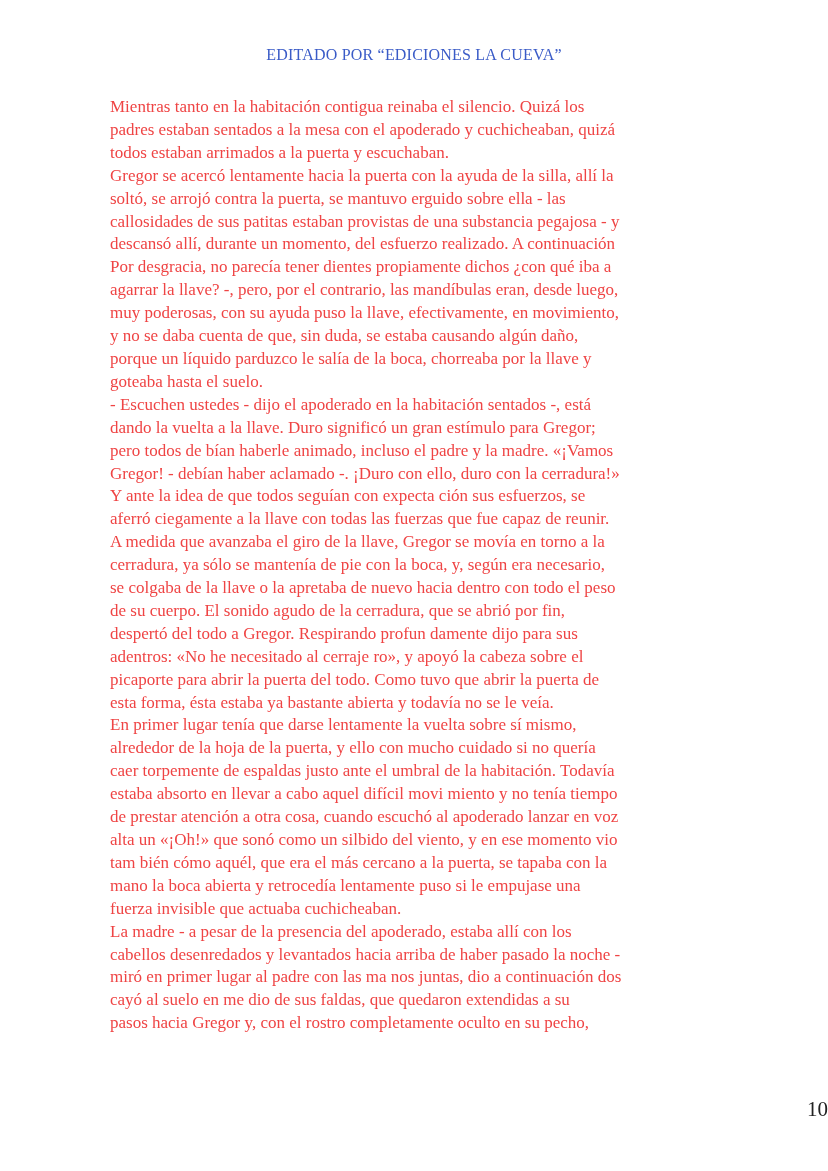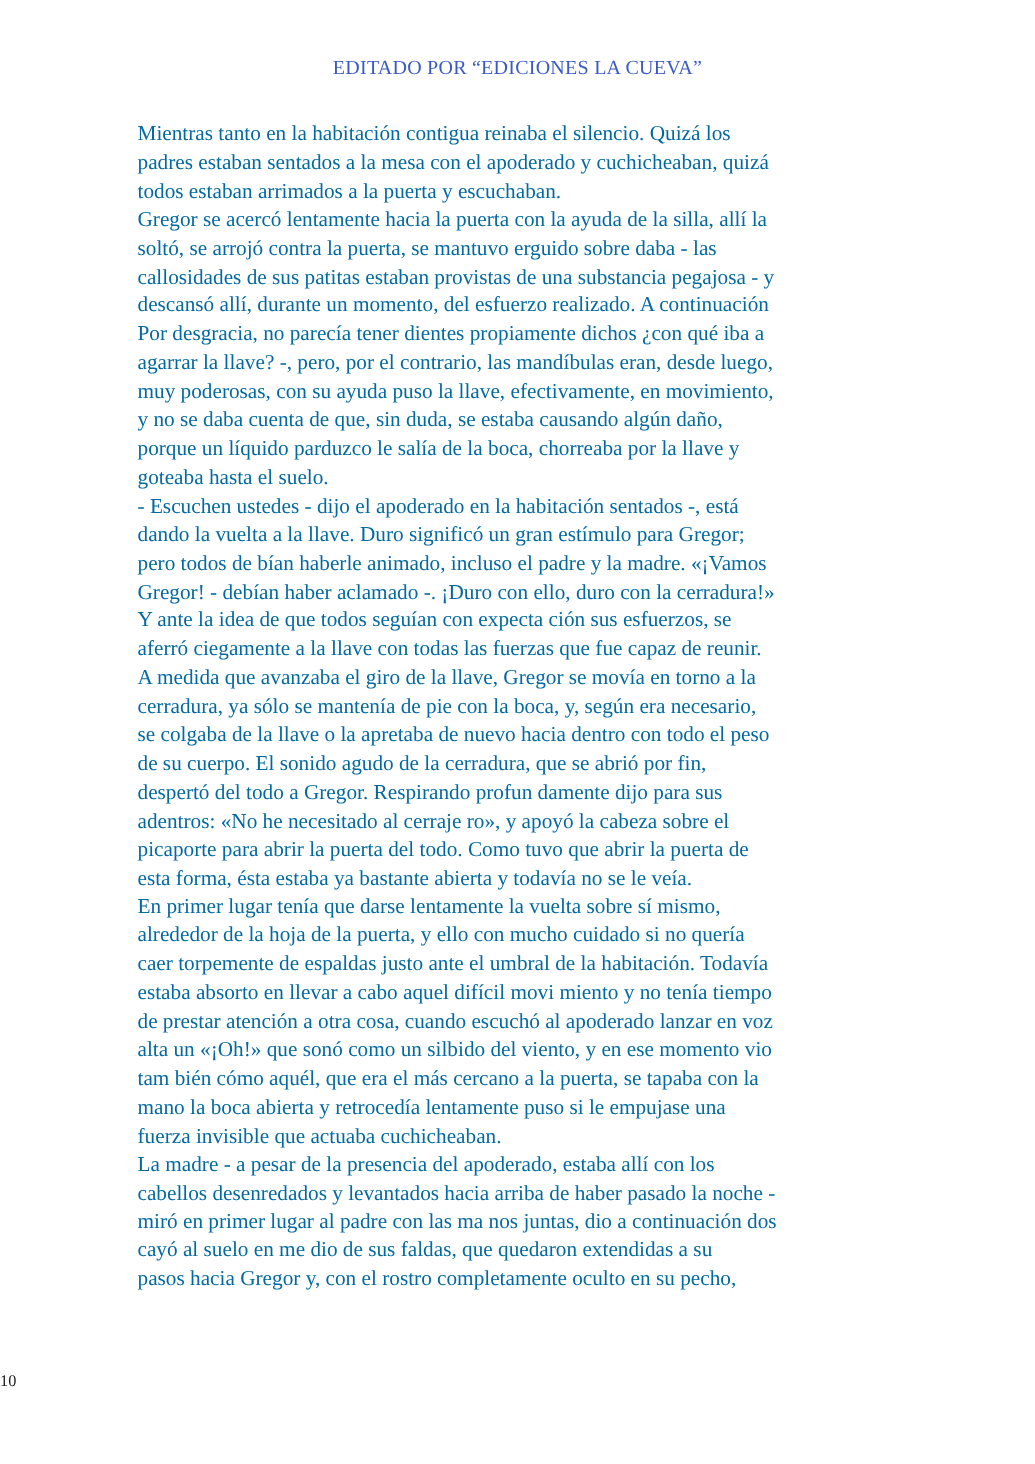--- a/index.html
+++ b/index.html
@@ -29,44 +29,44 @@
   .body-text {
     position: absolute;
     top: 96px;
     left: 110px;
     width: 650px;
   }
   .body-text .line {
     font-size: 17px;
     line-height: 22.9px;
     white-space: nowrap;
-    color: #0369a1;
+    color: #ef4444;
   }
   .pagenum {
     position: absolute;
     top: 1097px;
     left: 0;
     width: 100%;
-    text-align: left;
-    font-size: 13px;
+    text-align: right;
+    font-size: 21px;
     color: #222222;
   }
 </style>
 </head>
 <body>
 
 <div class="page">
   <div class="header">EDITADO POR “EDICIONES LA CUEVA”</div>
 
   <div class="body-text">
       <div class="line">Mientras tanto en la habitación contigua reinaba el silencio. Quizá los</div>
       <div class="line">padres estaban sentados a la mesa con el apoderado y cuchicheaban, quizá</div>
       <div class="line">todos estaban arrimados a la puerta y escuchaban.</div>
       <div class="line">Gregor se acercó lentamente hacia la puerta con la ayuda de la silla, allí la</div>
-      <div class="line">soltó, se arrojó contra la puerta, se mantuvo erguido sobre daba - las</div>
+      <div class="line">soltó, se arrojó contra la puerta, se mantuvo erguido sobre ella - las</div>
       <div class="line">callosidades de sus patitas estaban provistas de una substancia pegajosa - y</div>
       <div class="line">descansó allí, durante un momento, del esfuerzo realizado. A continuación</div>
       <div class="line">Por desgracia, no parecía tener dientes propiamente dichos ¿con qué iba a</div>
       <div class="line">agarrar la llave? -, pero, por el contrario, las mandíbulas eran, desde luego,</div>
       <div class="line">muy poderosas, con su ayuda puso la llave, efectivamente, en movimiento,</div>
       <div class="line">y no se daba cuenta de que, sin duda, se estaba causando algún daño,</div>
       <div class="line">porque un líquido parduzco le salía de la boca, chorreaba por la llave y</div>
       <div class="line">goteaba hasta el suelo.</div>
       <div class="line">- Escuchen ustedes - dijo el apoderado en la habitación sentados -, está</div>
       <div class="line">dando la vuelta a la llave. Duro significó un gran estímulo para Gregor;</div>

